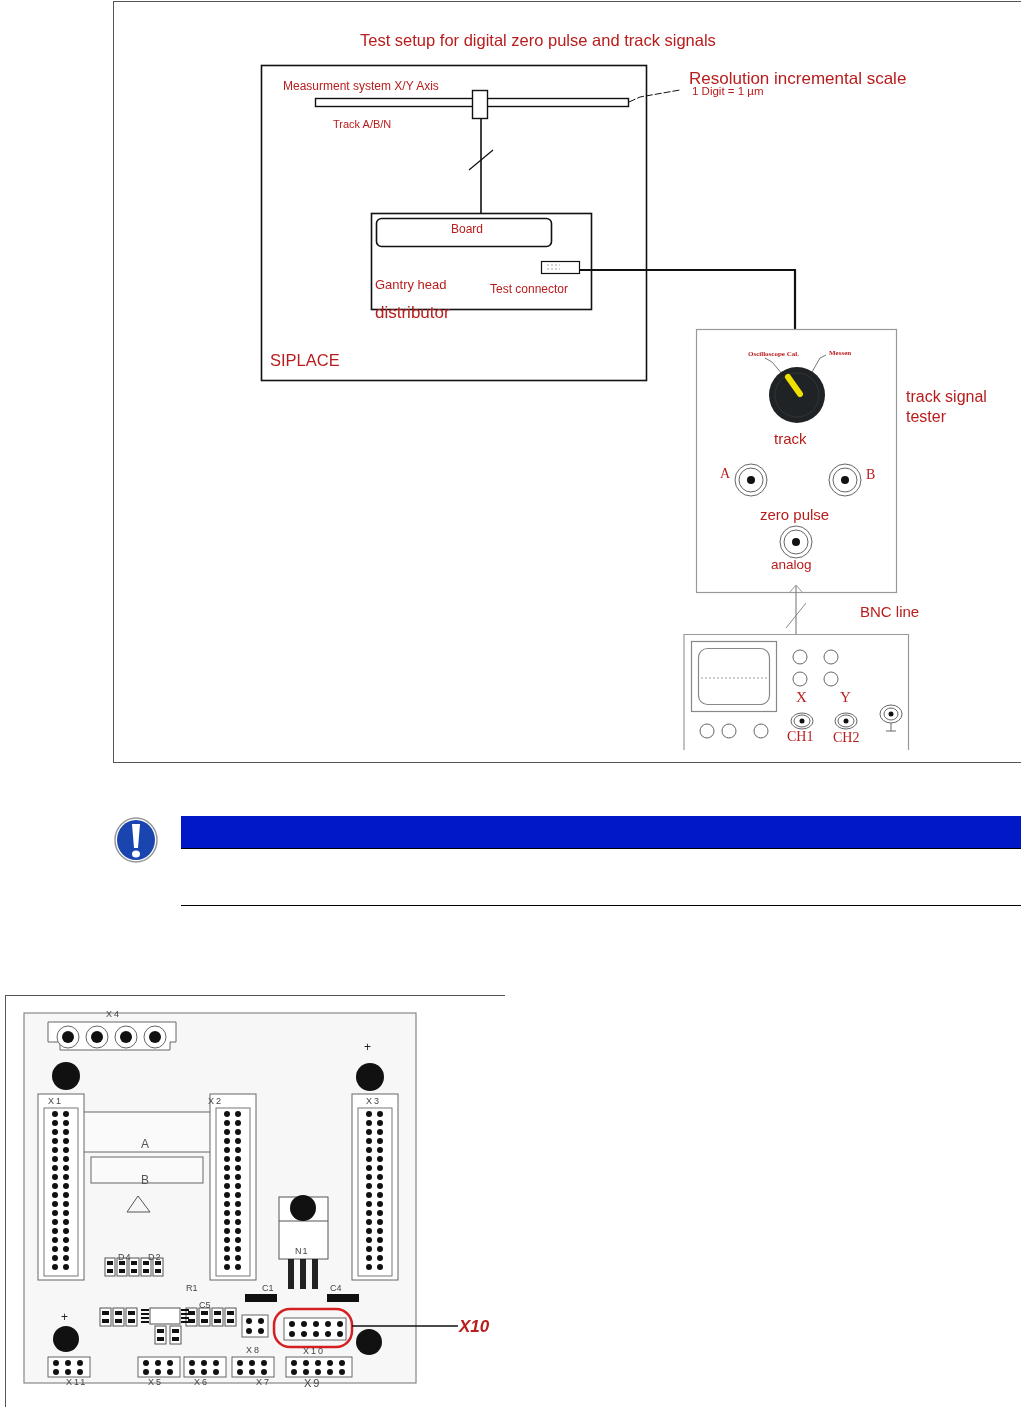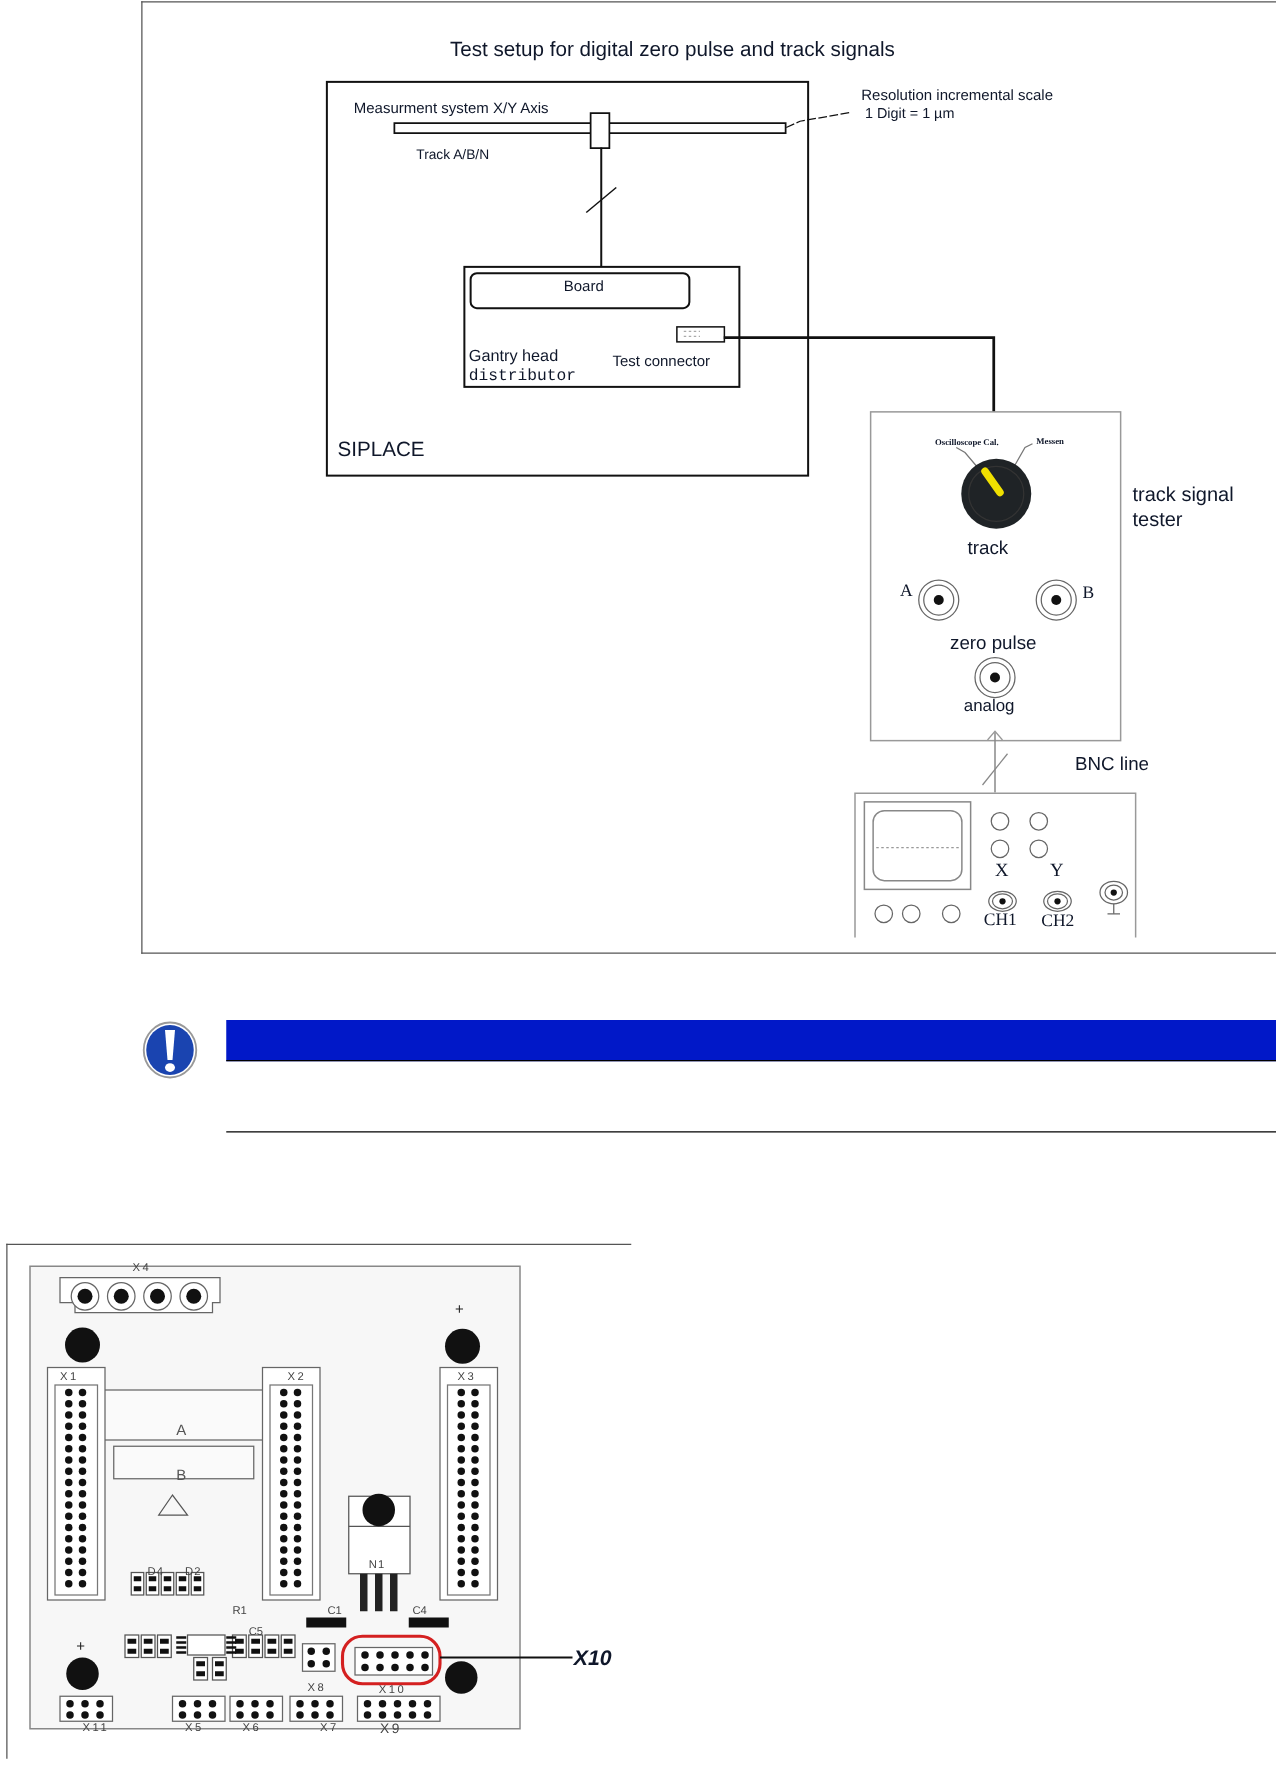--- a/index.html
+++ b/index.html
@@ -1,19 +1,19 @@
 <!DOCTYPE html>
 <html><head>
 <meta charset="utf-8">
 <style>
   html, body { margin:0; padding:0; background:#ffffff; }
   body { width:1021px; height:1416px; position:relative; overflow:hidden; font-family:"Liberation Sans", sans-serif; color:#111; }
   .abs { position:absolute; }
   #fig1 { left:113px; top:1px; width:910px; height:762px; border:1px solid #555; border-right:none; box-sizing:border-box; }
-  .txt { position:absolute; white-space:nowrap; font-family:"Liberation Sans", sans-serif; color:#0f172a; }
+  .txt { position:absolute; white-space:nowrap; font-family:"Liberation Sans", sans-serif; color:#b91c1c; }
   .serif { font-family:"Liberation Serif", serif; }
   #note-bar { left:181px; top:816px; width:840px; height:32px; background:#0118c8; border-bottom:1px solid #000; }
   #note-rule { left:181px; top:905px; width:840px; height:1px; background:#000; }
   #pcb-frame { left:5px; top:995px; width:500px; height:412px; border:1px solid #555; border-bottom:none; border-right:none; box-sizing:border-box; }
 </style>
 </head>
 <body>
 
 <div id="fig1" class="abs"></div>
 
@@ -97,25 +97,25 @@
       <ellipse cx="891" cy="714" rx="7" ry="6" fill="none" stroke="#666" stroke-width="1"></ellipse>
       <circle cx="891" cy="714" r="2.5" fill="#111"></circle>
       <line x1="891" y1="723" x2="891" y2="731" stroke="#666"></line>
       <line x1="886" y1="731" x2="896" y2="731" stroke="#666"></line>
     </g>
   </g>
 </svg>
 
 <div class="txt" style="left:283px;top:79px;font-size:12px;">Measurment system X/Y Axis</div>
 <div class="txt" style="left:333px;top:118px;font-size:11px;">Track A/B/N</div>
-<div class="txt" style="left:689px;top:69px;font-size:12px;">Resolution incremental scale</div>
+<div class="txt" style="left:689px;top:69px;font-size:17px;">Resolution incremental scale</div>
 <div class="txt" style="left:692px;top:85px;font-size:11.5px;">1 Digit = 1 µm</div>
 <div class="txt" style="left:451px;top:222px;font-size:12px;">Board</div>
 <div class="txt" style="left:375px;top:277px;font-size:13px;">Gantry head</div>
-<div class="txt" style="left:375px;top:293px;font-size:13px;font-family:Liberation Mono, monospace;">distributor</div>
+<div class="txt" style="left:375px;top:303px;font-size:17px;">distributor</div>
 <div class="txt" style="left:490px;top:282px;font-size:12px;">Test connector</div>
 <div class="txt" style="left:270px;top:351px;font-size:16.5px;">SIPLACE</div>
 
 <div class="txt serif" style="left:708px;top:350px;font-size:7px;font-weight:bold;margin-left:40px;">Oscilloscope Cal.</div>
 <div class="txt serif" style="left:829px;top:349px;font-size:7px;font-weight:bold;text-align:right;">Messen</div>
 <div class="txt" style="left:774px;top:430px;font-size:15px;">track</div>
 <div class="txt serif" style="left:720px;top:466px;font-size:14px;">A</div>
 <div class="txt serif" style="left:866px;top:467px;font-size:14px;">B</div>
 <div class="txt" style="left:760px;top:506px;font-size:15px;">zero pulse</div>
 <div class="txt" style="left:771px;top:557px;font-size:13.5px;">analog</div>
@@ -394,21 +394,21 @@
     <rect x="141" y="323" width="8" height="2" fill="#111"></rect>
     <rect x="181" y="323" width="8" height="2" fill="#111"></rect>
     <rect x="141" y="327" width="8" height="2" fill="#111"></rect>
     <rect x="181" y="327" width="8" height="2" fill="#111"></rect>
     <rect x="141" y="331" width="8" height="2" fill="#111"></rect>
     <rect x="181" y="331" width="8" height="2" fill="#111"></rect>
   </svg>
 
 <div class="txt" style="left:106px;top:1009px;font-size:9px;color:#444;letter-spacing:2px;">X4</div>
 <div class="txt" style="left:48px;top:1096px;font-size:9px;color:#444;letter-spacing:2px;">X1</div>
-<div class="txt" style="left:230px;top:1096px;font-size:9px;color:#444;letter-spacing:2px;">X2</div>
+<div class="txt" style="left:208px;top:1096px;font-size:9px;color:#444;letter-spacing:2px;">X2</div>
 <div class="txt" style="left:366px;top:1096px;font-size:9px;color:#444;letter-spacing:2px;">X3</div>
 <div class="txt" style="left:141px;top:1137px;font-size:12px;color:#555;">A</div>
 <div class="txt" style="left:141px;top:1173px;font-size:12px;color:#555;">B</div>
 <div class="txt" style="left:295px;top:1246px;font-size:9px;color:#444;letter-spacing:1px;">N1</div>
 <div class="txt" style="left:303px;top:1346px;font-size:9px;color:#444;letter-spacing:2px;">X10</div>
 <div class="txt" style="left:304px;top:1377px;font-size:11px;color:#444;letter-spacing:2px;">X9</div>
 <div class="txt" style="left:66px;top:1377px;font-size:9px;color:#444;letter-spacing:2px;">X11</div>
 <div class="txt" style="left:148px;top:1377px;font-size:9px;color:#444;letter-spacing:2px;">X5</div>
 <div class="txt" style="left:194px;top:1377px;font-size:9px;color:#444;letter-spacing:2px;">X6</div>
 <div class="txt" style="left:256px;top:1377px;font-size:9px;color:#444;letter-spacing:2px;">X7</div>

